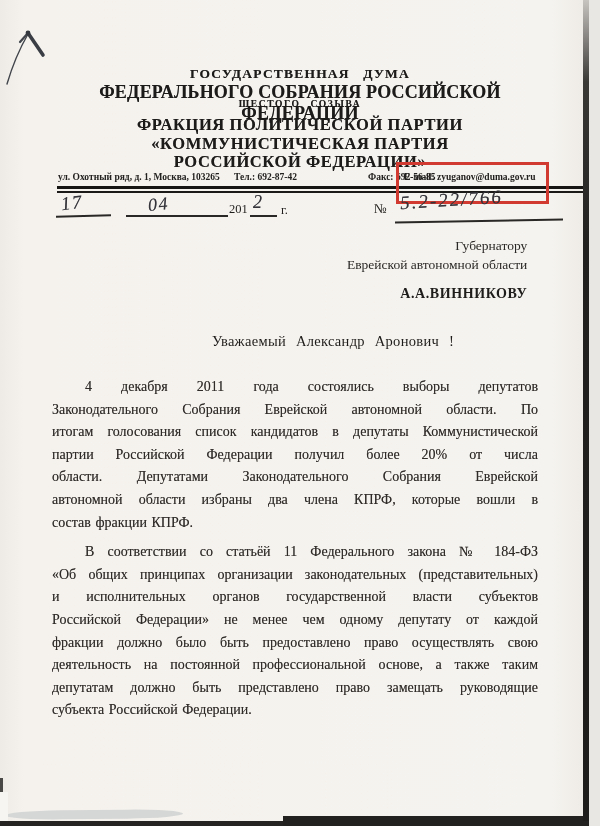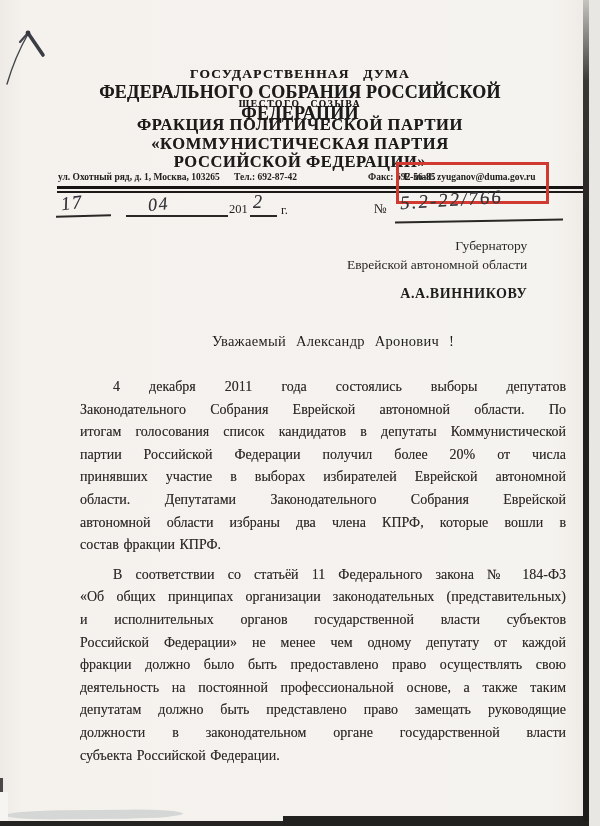--- a/index.html
+++ b/index.html
@@ -29,21 +29,21 @@
   .prn{font-size:12.5px;color:#201e1c;white-space:nowrap;}
   .yr{left:229px;top:202px;} .gdot{left:281px;top:203px;} .nsign{left:374px;top:201px;font-size:13.5px;}
   .ul{height:2px;background:#2a2826;}
   .u1{left:56px;top:215px;width:55px;transform:rotate(-1.5deg);}
   .u2{left:126px;top:215px;width:102px;}
   .u3{left:250px;top:215px;width:27px;}
   .u4{left:395px;top:220px;width:168px;transform:rotate(-1deg);}
   .recip{left:347px;top:237px;font-size:13.5px;line-height:18.5px;color:#2b2927;text-align:right;}
   .recip-name{margin-top:11px;font-weight:bold;font-size:14px;letter-spacing:.6px;color:#1f1d1b;}
   .salut{left:212px;top:333px;font-weight:normal;font-size:14.5px;word-spacing:6px;letter-spacing:.3px;color:#1f1d1b;white-space:nowrap;}
-  .letter-body{left:80px;top:376px;width:486px;font-size:14px;line-height:22.6px;color:#2e2b28;text-shadow:0 0 .45px rgba(45,42,40,.5);}
+  .letter-body{left:52px;top:376px;width:486px;font-size:14px;line-height:22.6px;color:#2e2b28;text-shadow:0 0 .45px rgba(45,42,40,.5);}
   .bline{text-align:justify;text-align-last:justify;word-spacing:1px;}
   .bline.pfirst{padding-left:33px;}
   .bline.plast{text-align-last:left;}
   .para2{margin-top:7px;}
   .edge-right-dark{left:583px;top:0;width:6px;height:821px;background:linear-gradient(#c7c4c0 0,#3a3835 10%,#232120 30%,#1f1d1c 100%);}
   .edge-right-light{left:589px;top:0;width:11px;height:826px;background:#e9e7e4;}
   .edge-bottom-a{left:0;top:821px;width:600px;height:5px;background:#262423;}
   .edge-bottom-b{left:283px;top:816px;width:317px;height:10px;background:#232120;}
   .curl{left:5px;top:810px;width:178px;height:9px;background:#d5d7d6;border-radius:50%/80%;transform:rotate(-.6deg);}
   .edge-left-dark{left:0;top:778px;width:3px;height:48px;background:#4a4846;}
@@ -97,34 +97,32 @@
   </div>
 
   <div class="abs salut">Уважаемый Александр Аронович !</div>
 
   <div class="abs letter-body">
     <div class="para1">
       <div class="bline pfirst">4 декабря 2011 года состоялись выборы депутатов</div>
       <div class="bline">Законодательного Собрания Еврейской автономной области. По</div>
       <div class="bline">итогам голосования список кандидатов в депутаты Коммунистической</div>
       <div class="bline">партии Российской Федерации получил более 20% от числа</div>
-      <div class="bline">принявших участие в выборах избирателей Еврейской автономной</div>
       <div class="bline">области. Депутатами Законодательного Собрания Еврейской</div>
       <div class="bline">автономной области избраны два члена КПРФ, которые вошли в</div>
       <div class="bline plast">состав фракции КПРФ.</div>
     </div>
     <div class="para2">
       <div class="bline pfirst">В соответствии со статьёй 11 Федерального закона № 184-ФЗ</div>
       <div class="bline">«Об общих принципах организации законодательных (представительных)</div>
       <div class="bline">и исполнительных органов государственной власти субъектов</div>
       <div class="bline">Российской Федерации» не менее чем одному депутату от каждой</div>
       <div class="bline">фракции должно было быть предоставлено право осуществлять свою</div>
       <div class="bline">деятельность на постоянной профессиональной основе, а также таким</div>
       <div class="bline">депутатам должно быть представлено право замещать руководящие</div>
-      <div class="bline">должности в законодательном органе государственной власти</div>
       <div class="bline plast">субъекта Российской Федерации.</div>
     </div>
   </div>
 
   <div class="abs curl"></div>
   <div class="abs edge-left-dark"></div>
   <div class="abs corner-bl"></div>
   <div class="abs edge-bottom-a"></div>
   <div class="abs edge-bottom-b"></div>
   <div class="abs edge-right-dark"></div>

